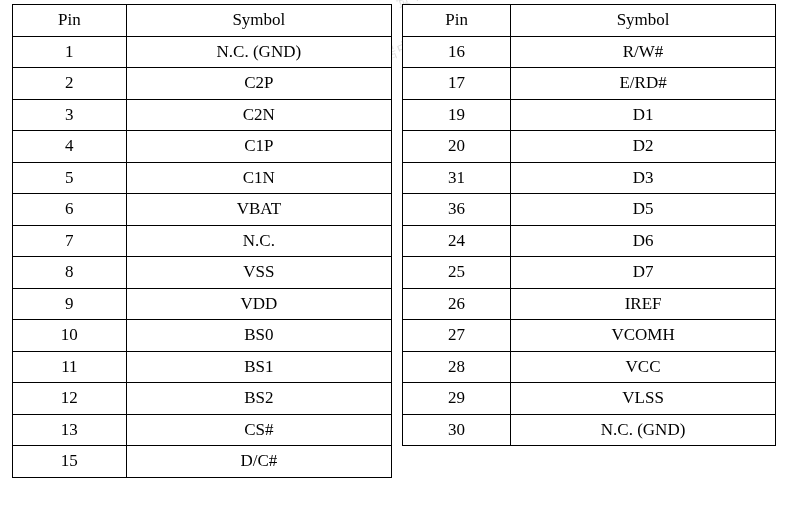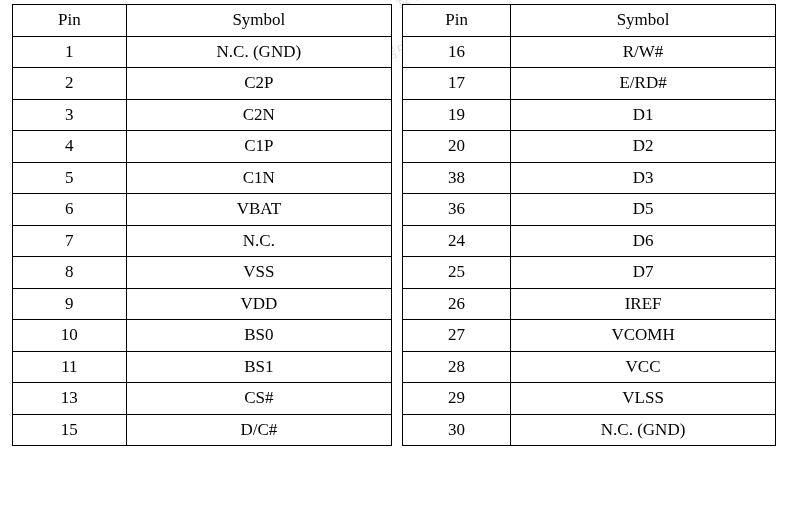--- a/index.html
+++ b/index.html
@@ -151,20 +151,24 @@
             </tr>
             <tr>
               <td>10</td>
               <td>BS0</td>
             </tr>
             <tr>
               <td>11</td>
               <td>BS1</td>
             </tr>
             <tr>
+              <td>12</td>
+              <td>BS2</td>
+            </tr>
+            <tr>
               <td>13</td>
               <td>CS#</td>
             </tr>
             <tr>
               <td>15</td>
               <td>D/C#</td>
             </tr>
           </tbody>
       </table>
     </div>
@@ -194,21 +198,21 @@
             </tr>
             <tr>
               <td>19</td>
               <td>D1</td>
             </tr>
             <tr>
               <td>20</td>
               <td>D2</td>
             </tr>
             <tr>
-              <td>38</td>
+              <td>31</td>
               <td>D3</td>
             </tr>
             <tr>
               <td>36</td>
               <td>D5</td>
             </tr>
             <tr>
               <td>24</td>
               <td>D6</td>
             </tr>

